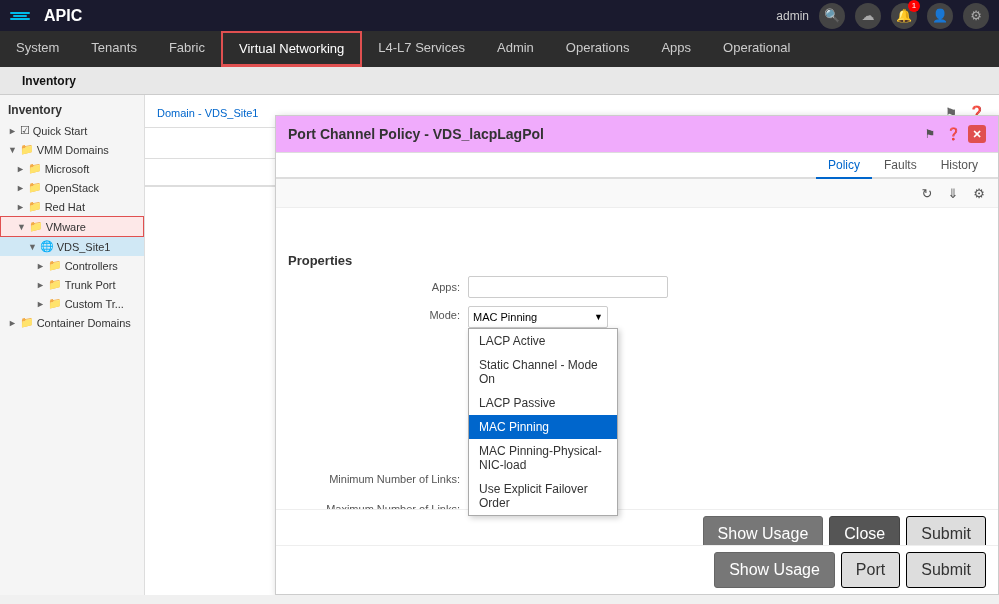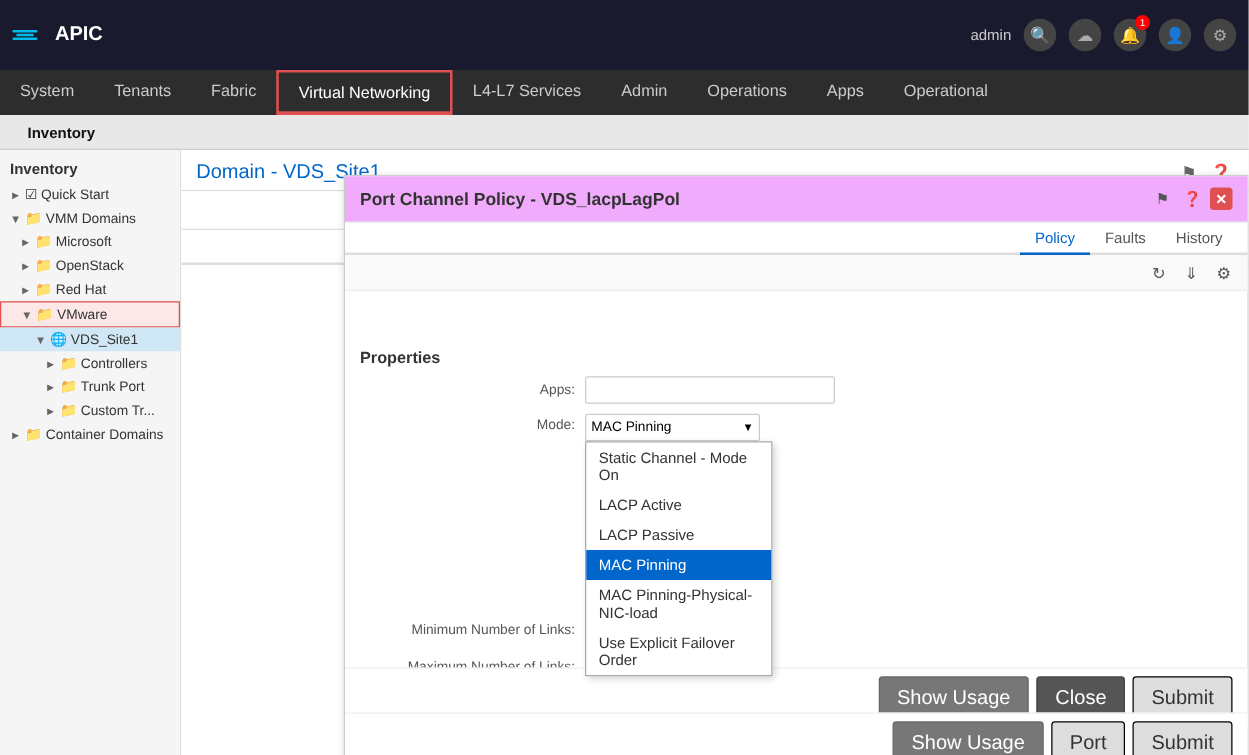--- a/index.html
+++ b/index.html
@@ -1,21 +1,21 @@
 <!DOCTYPE html>
 <html><head>
   <meta charset="utf-8">
   <style>
     * { box-sizing: border-box; margin: 0; padding: 0; }
     body { font-family: Arial, sans-serif; font-size: 12px; background: #f0f0f0; width: 999px; height: 604px; overflow: hidden; }
 
     
     .top-nav {
       background: #1a1a2e;
-      height: 56px;
+      height: 31px;
       display: flex;
       align-items: center;
       padding: 0 10px;
       gap: 10px;
     }
     .cisco-logo {
       display: flex; flex-direction: column; gap: 1px; margin-right: 4px;
     }
     .cisco-logo span {
       display: block; background: #00bceb; height: 2px; border-radius: 1px;
@@ -86,21 +86,21 @@
     
     .content-area {
       flex: 1; background: #fff; overflow: hidden; position: relative;
     }
 
     
     .domain-header {
       display: flex; align-items: center; justify-content: space-between; padding: 8px 12px 4px 12px; border-bottom: 1px solid #ddd;
     }
     .domain-title {
-      font-size: 16px; color: #0066cc;
+      font-size: 11px; color: #0066cc;
     }
     .domain-actions {
       display: flex; gap: 6px;
     }
     .domain-action-icon {
       width: 20px; height: 20px; color: #666; display: flex; align-items: center; justify-content: center; cursor: pointer; font-size: 14px;
     }
 
     
     .tab-row {
@@ -367,22 +367,22 @@
             <div class="form-label" style="width:180px;padding-top:3px;">Mode:</div>
             <div style="position:relative;">
               <div class="form-select-container">
                 <div class="form-input" style="width:140px;display:flex;align-items:center;cursor:pointer;">
                   <span>MAC Pinning</span>
                   <span style="margin-left:auto;font-size:9px;">▼</span>
                 </div>
               </div>
               
               <div class="dropdown-list">
+                <div class="dropdown-item">LACP Active</div>
                 <div class="dropdown-item">Static Channel - Mode On</div>
-                <div class="dropdown-item">LACP Active</div>
                 <div class="dropdown-item">LACP Passive</div>
                 <div class="dropdown-item selected">MAC Pinning</div>
                 <div class="dropdown-item">MAC Pinning-Physical-NIC-load</div>
                 <div class="dropdown-item">Use Explicit Failover Order</div>
               </div>
             </div>
           </div>
 
           <div class="form-row" style="margin-top:140px;">
             <div class="form-label" style="width:180px;">Minimum Number of Links:</div>

